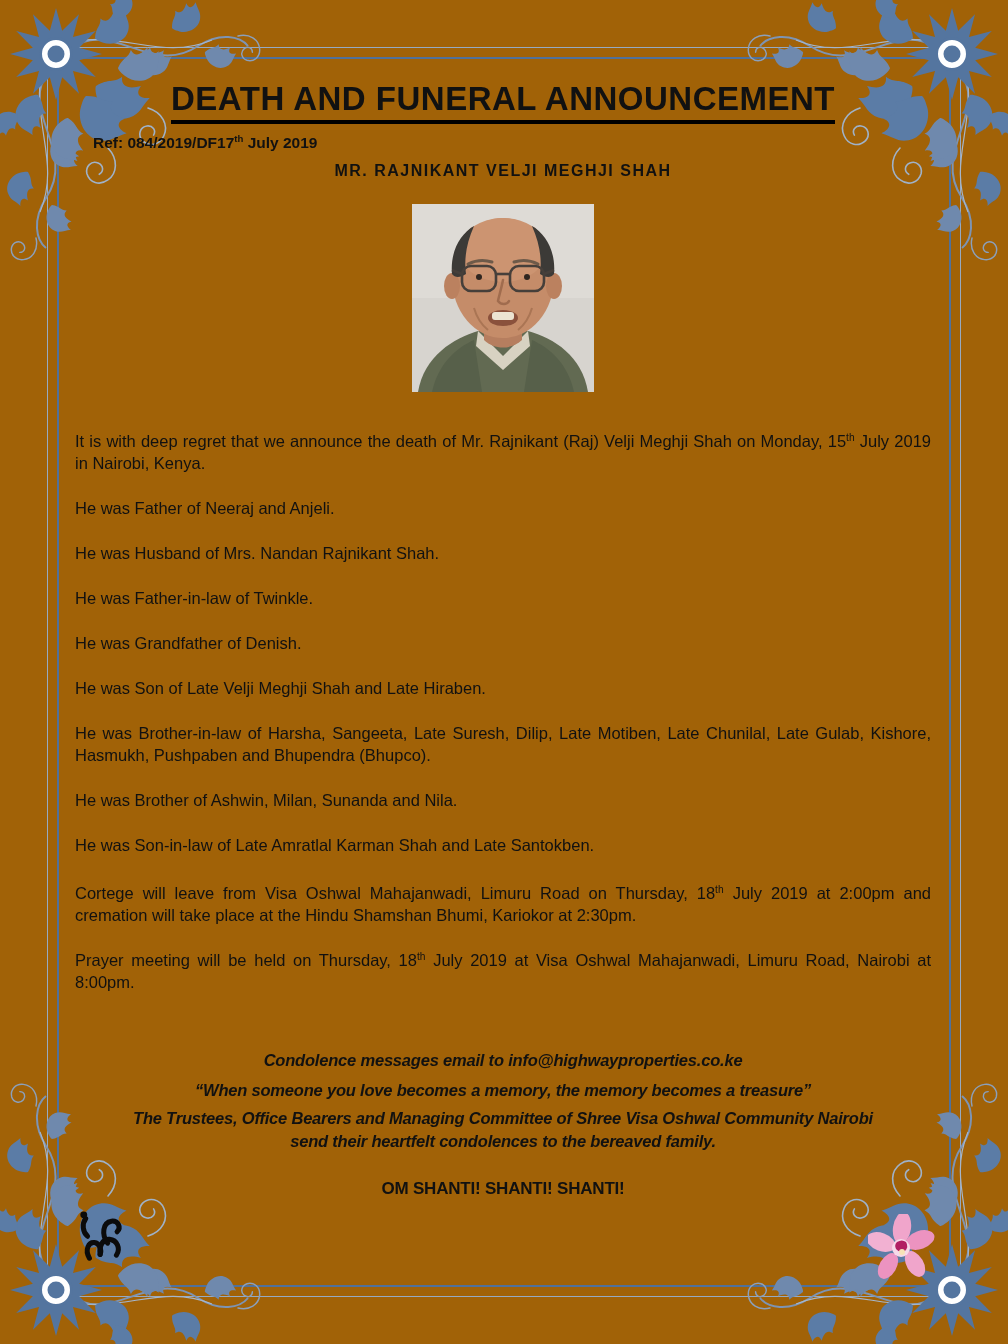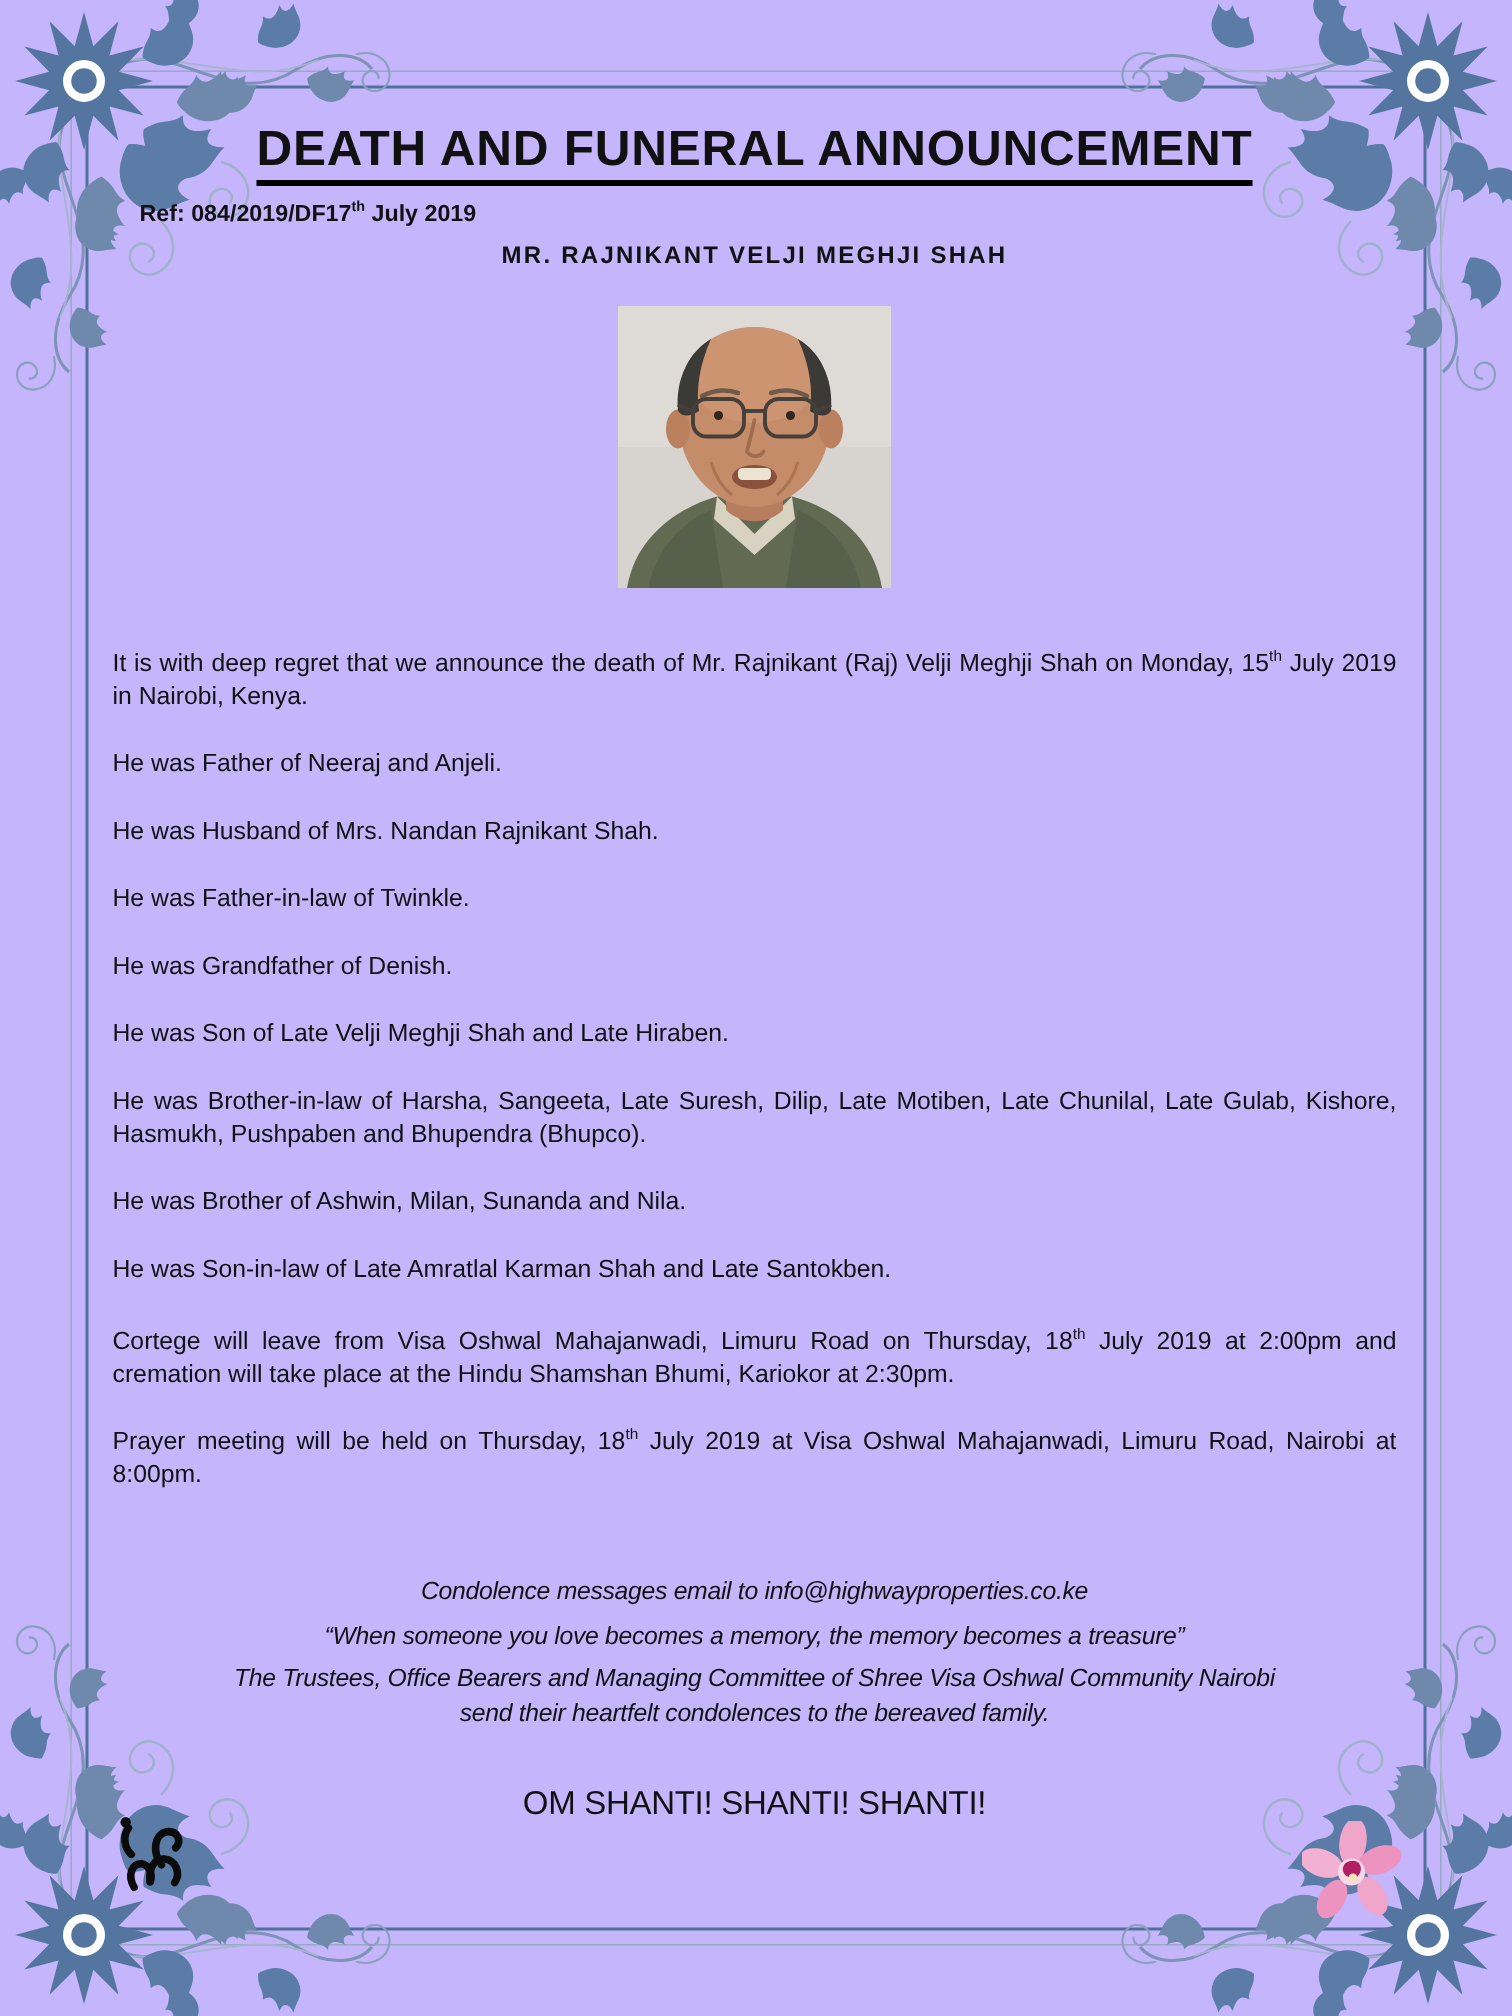--- a/index.html
+++ b/index.html
@@ -1,17 +1,17 @@
 <!DOCTYPE html>
 <html><head>
 <meta charset="utf-8">
 <style>
   html,body{margin:0;padding:0;background:#fff;}
   .page{
-    position:relative;width:1008px;height:1344px;margin:0 auto;background:#c4b5fd;
+    position:relative;width:1008px;height:1344px;margin:0 auto;background:#a16207;
     font-family:"Liberation Sans","DejaVu Sans",sans-serif;color:#111;overflow:hidden;
   }
   
   .frame-outer{position:absolute;inset:47px;border:1px solid #96aac2;pointer-events:none;}
   .frame-inner{position:absolute;inset:57px;border:2px solid #50719b;pointer-events:none;}
   
   .corner{position:absolute;width:300px;height:300px;}
   .corner.tl{left:0;top:0;}
   .corner.tr{right:0;top:0;transform:scaleX(-1);}
   .corner.bl{left:0;bottom:0;transform:scaleY(-1);}
@@ -20,26 +20,26 @@
   .content{position:absolute;left:75px;right:77px;top:80px;}
   .title{margin:0 0 16px;text-align:center;font-size:33px;font-weight:bold;letter-spacing:.5px;}
   .title span{border-bottom:4px solid #000;padding-bottom:3px;}
   .meta{display:flex;justify-content:flex-start;align-items:baseline;
         font-weight:bold;font-size:15.5px;padding:0 4px 0 18px;margin-bottom:10px;}
   .name{margin:0 0 24px;text-align:center;font-weight:bold;font-size:16px;letter-spacing:1.5px;}
   .photo-wrap{text-align:center;margin-bottom:34px;}
   .photo-wrap svg{display:inline-block;}
   p.body{margin:0 0 23px;font-size:16.5px;line-height:22px;text-align:justify;}
   p.section-gap{margin-top:26px;}
-  .closing{margin-top:56px;text-align:center;font-weight:normal;font-size:16.5px;line-height:22px;}
+  .closing{margin-top:56px;text-align:center;font-weight:bold;font-size:16.5px;line-height:22px;}
   .closing .it{font-style:italic;letter-spacing:-.2px;}
   .email-line{margin-bottom:8px;}
   .quote-line{margin-bottom:6px;}
   .trustees-1{margin-bottom:1px;}
-  .om-line{margin-top:38px;font-size:22px;letter-spacing:-.2px;}
+  .om-line{margin-top:26px;font-size:17px;letter-spacing:-.2px;}
   sup{font-size:.62em;line-height:0;}
   
   .om-symbol{position:absolute;left:70px;top:1218px;transform:rotate(-90deg);transform-origin:center;}
   .flower{position:absolute;left:868px;top:1214px;}
   .hidden-defs{position:absolute;width:0;height:0;overflow:hidden;}
 </style>
 </head>
 <body>
 
 <svg class="hidden-defs" aria-hidden="true">

